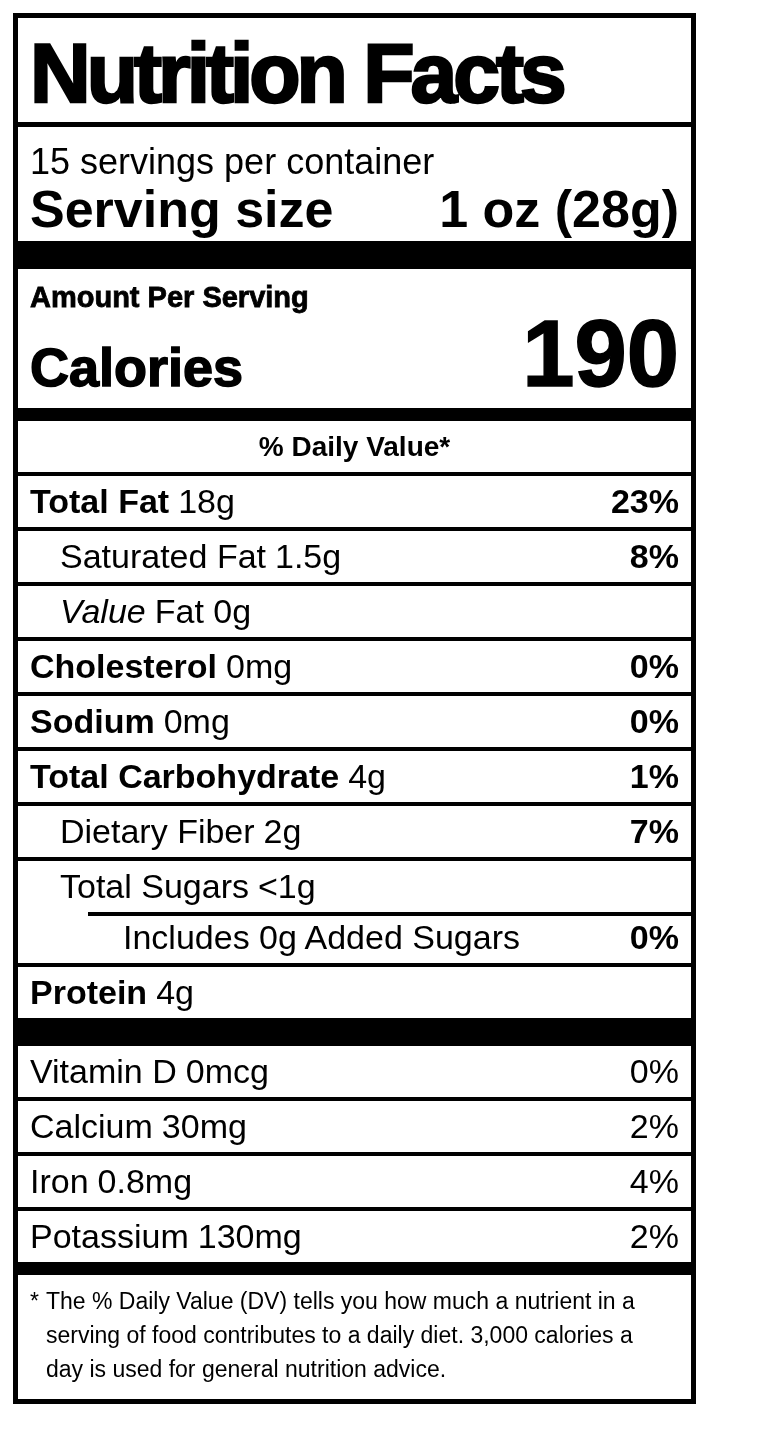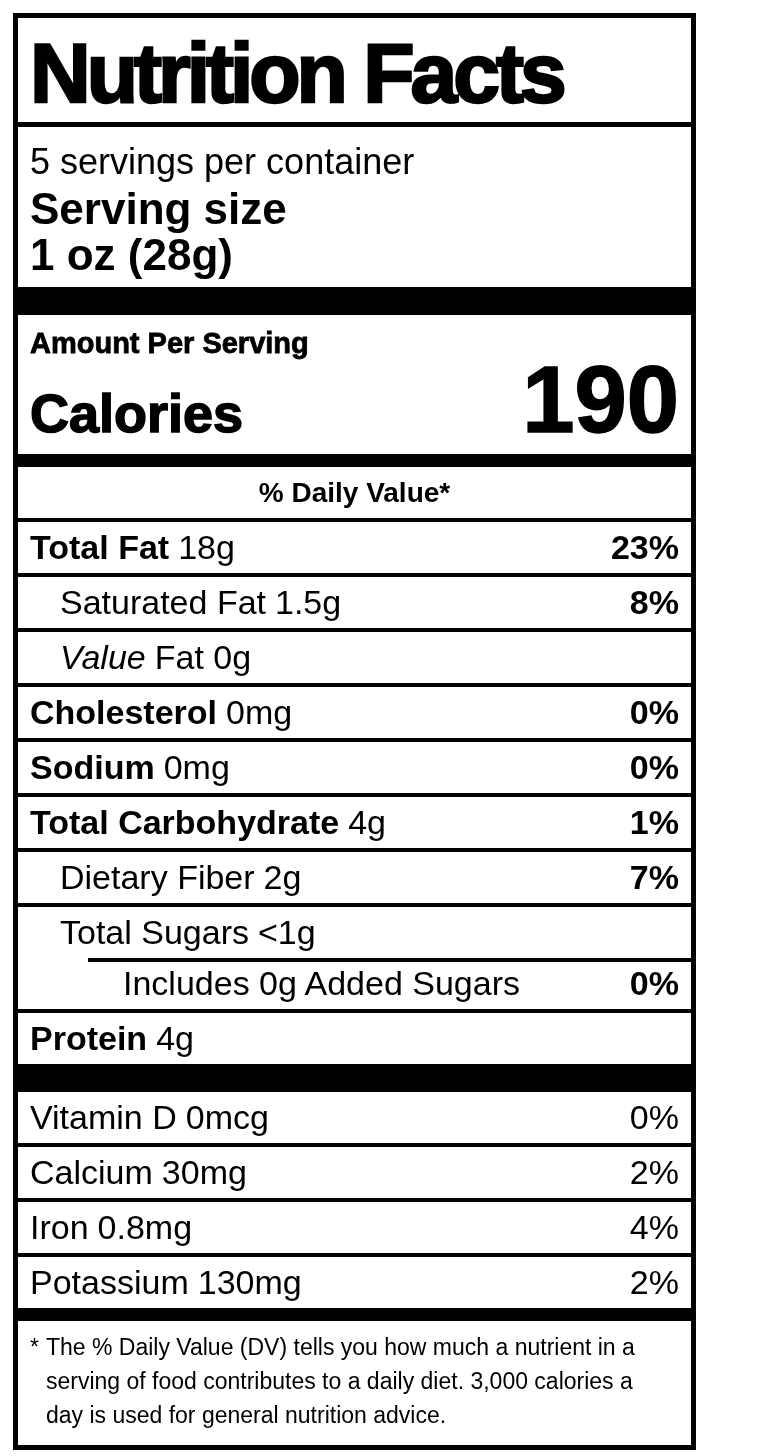--- a/index.html
+++ b/index.html
@@ -15,21 +15,21 @@
   .nf-title {
     font-weight: bold; font-size: 84px; line-height: 90px;
     letter-spacing: -4px; padding: 10px 12px 4px 12px;
     border-bottom: 5px solid #000; white-space: nowrap;
     -webkit-text-stroke: 2.5px #000;
   }
 
   .servings { font-size: 36px; line-height: 44px; padding: 13px 12px 0 12px; }
   .serving-size-row {
     display: flex; justify-content: space-between; align-items: baseline;
-    font-size: 44px; font-weight: bold; line-height: 46px; padding: 2px 12px 9px 12px; flex-direction: column;
+    font-size: 52px; font-weight: bold; line-height: 46px; padding: 2px 12px 9px 12px;
   }
 
   .bar { background: #000; width: 100%; }
   .bar.thick { height: 28px; }
   .bar.med { height: 13px; }
 
   .aps { font-size: 29px; font-weight: bold; line-height: 34px; padding: 11px 12px 0 12px;
          -webkit-text-stroke: 0.8px #000; }
   .cal-row {
     display: flex; justify-content: space-between; align-items: baseline;
@@ -67,21 +67,21 @@
   .contains { font-size: 36px; line-height: 42px; margin: 16px 0 0 15px; }
 </style>
 </head>
 <body>
 
 <div class="page">
   <div class="nf-label">
 
     <div class="nf-title">Nutrition Facts</div>
 
-    <div class="servings">5 servings per container</div>
+    <div class="servings">15 servings per container</div>
 
     <div class="serving-size-row">
       <span>Serving size</span>
       <span>1 oz (28g)</span>
     </div>
 
     <div class="bar thick"></div>
 
     <div class="aps">Amount Per Serving</div>
 

